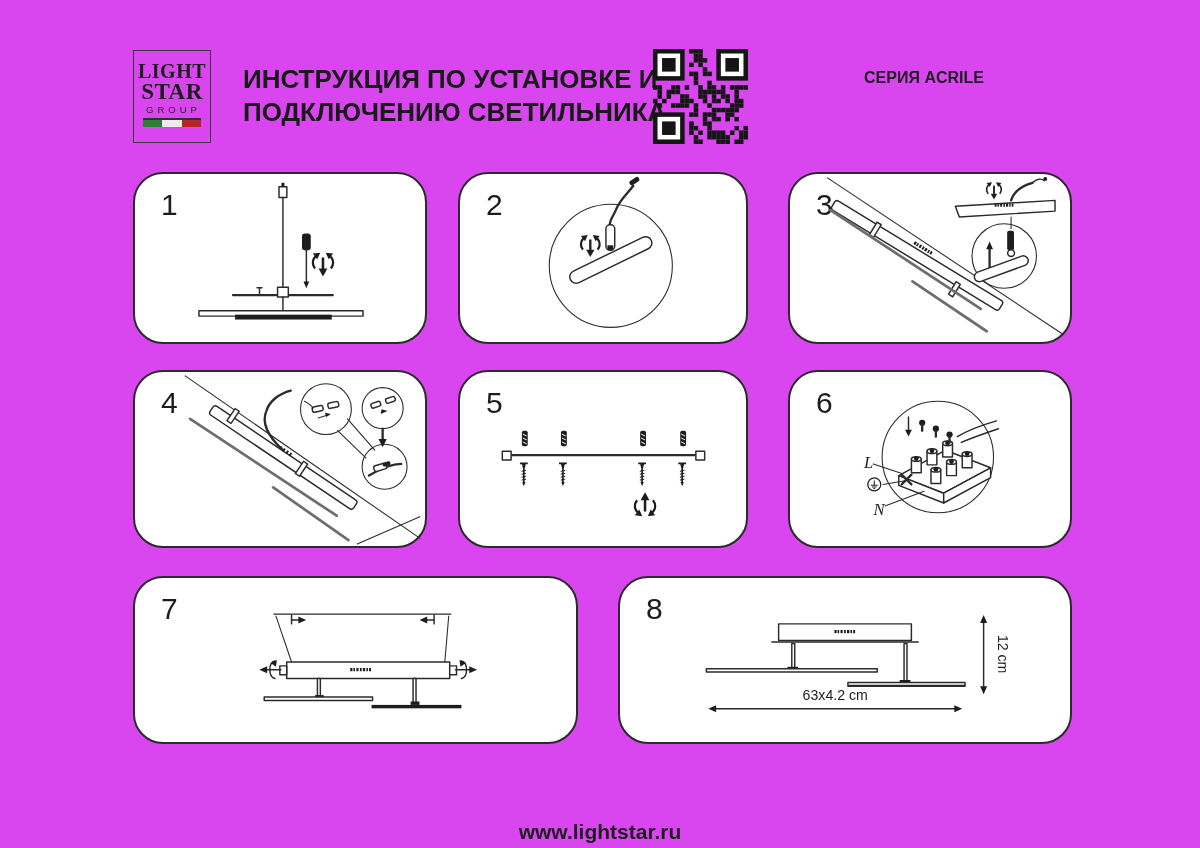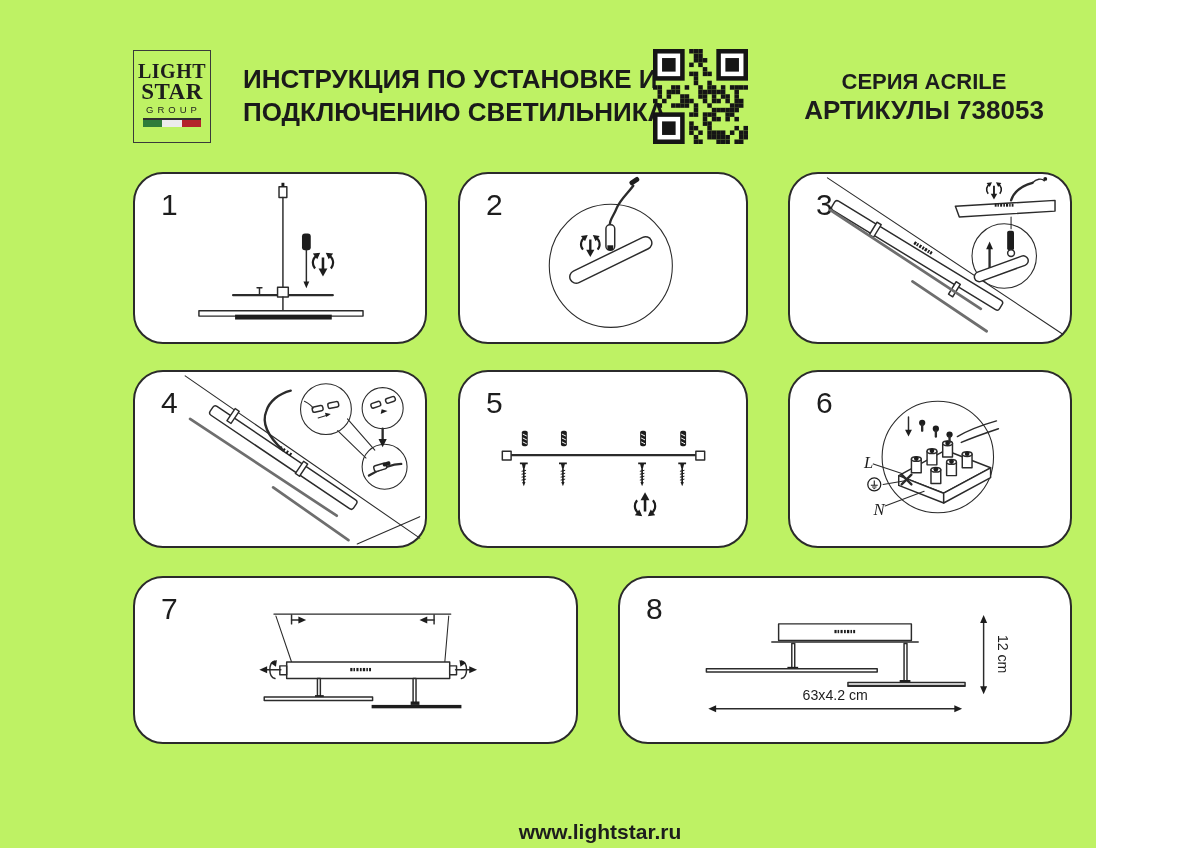--- a/index.html
+++ b/index.html
@@ -1,36 +1,36 @@
 <!DOCTYPE html>
 <html><head>
 <meta charset="utf-8">
 <style>
   html,body{margin:0;padding:0;background:#fff;}
-  .page{position:relative;width:1096px;height:848px;background:#bef264;overflow:hidden;
+  .page{position:relative;width:1200px;height:848px;background:#d946ef;overflow:hidden;
         font-family:"Liberation Sans",sans-serif;color:#1d1d1d;}
 
   
   .logo{position:absolute;left:133px;top:50px;width:78px;height:93px;
         border:1.5px solid #3a3a3a;box-sizing:border-box;text-align:center;
         font-family:"Liberation Serif",serif;font-weight:bold;}
   .logo-light{margin-top:11px;font-size:20px;line-height:19px;letter-spacing:.5px;}
   .logo-star{font-size:23px;line-height:21px;letter-spacing:.5px;text-align:center;}
   .logo-group{font-family:"Liberation Sans",sans-serif;font-weight:normal;
               font-size:9.5px;letter-spacing:4px;margin-top:2px;margin-left:3px;}
   .logo-flag{margin:3px auto 0 auto;width:58px;height:7px;border-top:2px solid #2f2f2f;
              background:linear-gradient(90deg,#2e7d3a 0 33%,#ececec 33% 67%,#b3242b 67% 100%);}
 
   .title{position:absolute;left:243px;top:63px;font-size:26px;font-weight:700;
          line-height:33px;color:#1a1a1a;}
 
   .qr{position:absolute;left:653px;top:49px;width:95px;height:95px;}
 
   .series-name{position:absolute;left:784px;top:69px;width:280px;text-align:center;
-               font-size:22px;font-weight:700;}
+               font-size:16px;font-weight:700;}
   .article{position:absolute;left:784px;top:95px;width:280px;text-align:center;
            font-size:26px;font-weight:700;}
 
   
   .panel{position:absolute;border:2px solid #2b2b2b;border-radius:30px;background:#fff;box-sizing:border-box;}
   .p1{left:133px;top:172px;width:294px;height:172px;}
   .p2{left:458px;top:172px;width:290px;height:172px;}
   .p3{left:788px;top:172px;width:284px;height:172px;}
   .p4{left:133px;top:370px;width:294px;height:178px;}
   .p5{left:458px;top:370px;width:290px;height:178px;}
@@ -255,21 +255,20 @@
         <rect x="4" y="60" width="20" height="20"></rect>
     </g>
     <g fill="#151515">
       <rect x="8" y="8" width="12" height="12"></rect>
         <rect x="64" y="8" width="12" height="12"></rect>
         <rect x="8" y="64" width="12" height="12"></rect>
     </g>
   </svg>
 
   <div class="series-name">СЕРИЯ ACRILE</div>
-  <div class="article">АРТИКУЛЫ 738053</div>
 
   <section class="panel p1">
     <span class="num">1</span>
     <svg class="art" viewBox="0 0 294 172">
       <g>
         <rect class="wf" x="146" y="13" width="8" height="11"></rect>
         <rect class="fl" x="148.5" y="9" width="3" height="4"></rect>
         <line class="ln" x1="150" y1="24" x2="150" y2="116"></line>
         <line class="ln th" x1="99" y1="124" x2="201" y2="124"></line>
         <rect class="wf" x="144.5" y="116" width="11" height="10"></rect>

